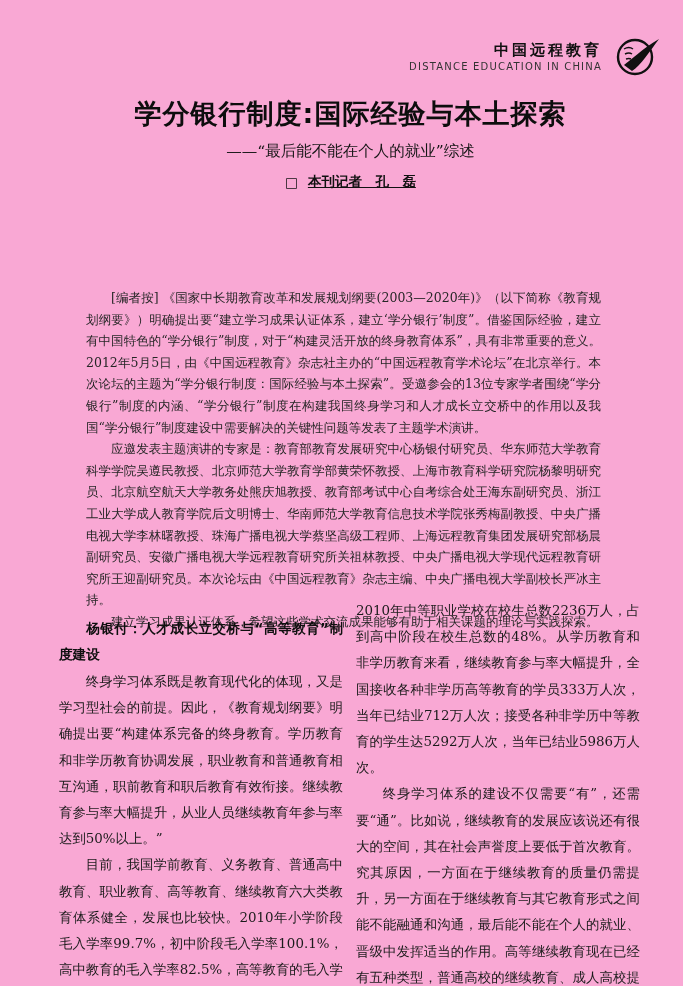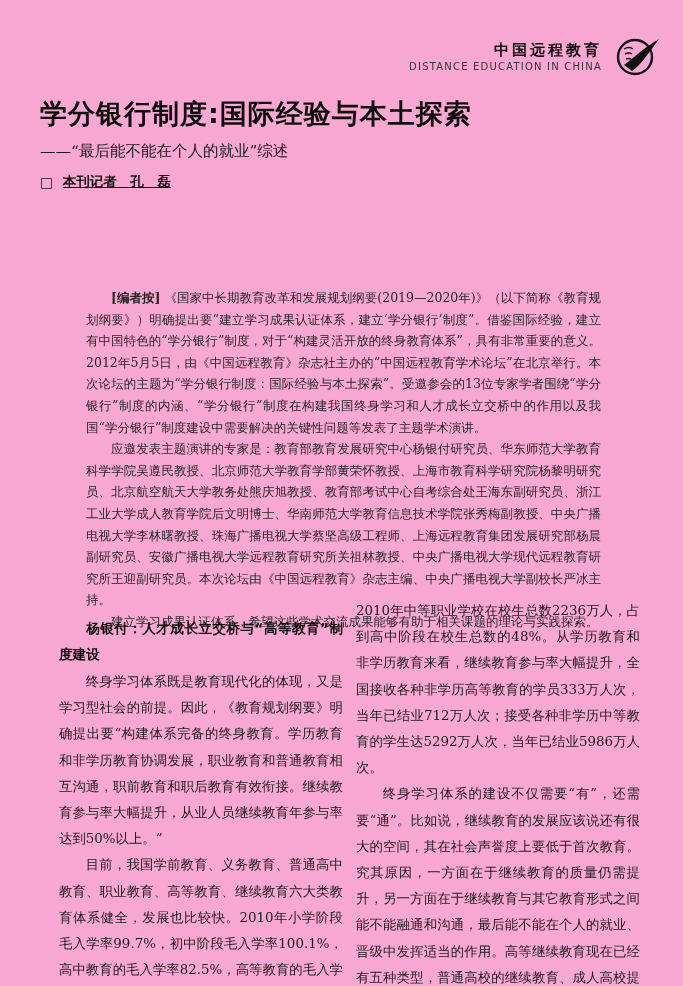--- a/index.html
+++ b/index.html
@@ -10,29 +10,29 @@
     box-shadow:0 0 4px rgba(0,0,0,.3);
     padding-left:16px;
   }
   
   .journal-header{position:absolute;top:36px;right:38px;display:flex;align-items:center;gap:9px;}
   .journal-names{text-align:right;line-height:1.1;}
   .journal-name{font-family:"DejaVu Sans","Liberation Sans",sans-serif;font-weight:bold;font-size:15px;letter-spacing:3px;color:#111;}
   .journal-name-en{font-size:10px;letter-spacing:1.2px;color:#333;margin-top:2px;font-family:"DejaVu Sans",sans-serif;}
   .logo{width:50px;height:42px;display:block;}
   
-  .title-block{position:absolute;top:96px;left:40px;right:38px;text-align:left;}
+  .title-block{position:absolute;top:96px;left:40px;right:38px;text-align:center;}
   .article-title{font-family:"DejaVu Sans","Liberation Sans",sans-serif;font-weight:900;font-size:27px;letter-spacing:1px;color:#0d0d0d;margin:0;}
   .article-subtitle{font-size:15.5px;margin-top:9px;color:#161616;}
   .byline{font-family:"DejaVu Sans","Liberation Sans",sans-serif;font-weight:bold;font-size:13.5px;margin-top:11px;color:#111;text-decoration:underline;}
   .byline .marker{display:inline-block;transform:translateY(1px);margin-right:10px;font-weight:normal;}
   
   .editor-note{position:absolute;top:287px;left:86px;width:515px;font-size:12.5px;line-height:21.6px;text-align:justify;color:#262626;}
   .editor-note p{margin:0;text-indent:2em;}
-  .editor-note .note-label{font-weight:bold;margin-right:4px;}
+  .editor-note .note-label{font-weight:normal;margin-right:4px;}
   
   .columns{position:absolute;top:598px;left:59px;width:582px;display:flex;gap:13px;}
   .col{width:284px;font-size:13.4px;line-height:26.2px;text-align:justify;color:#1b1b1b;}
   .col p{margin:0;text-indent:2em;}
   .col p.cont{text-indent:0;}
   .col-left{padding-top:17px;}
   .section-heading{font-family:"DejaVu Sans","Liberation Sans",sans-serif;font-weight:bold;font-size:13.6px;line-height:26px;text-indent:2em;margin:0 0 2px 0;color:#0f0f0f;}
   
   .footer{position:absolute;left:54px;right:26px;top:934px;border-top:2px dashed #2a2a2a;height:30px;}
   .footer-date{position:absolute;right:66px;top:1px;font-family:"DejaVu Sans Mono","Liberation Mono",monospace;font-size:11px;letter-spacing:2px;color:#222;}
@@ -59,21 +59,21 @@
 
   <div class="title-block">
     <h1 class="article-title">学分银行制度:国际经验与本土探索</h1>
     <div class="article-subtitle">——“最后能不能在个人的就业”综述</div>
     <div class="byline">
       <span class="marker">□</span><span>本刊记者　孔　磊</span>
     </div>
   </div>
 
   <div class="editor-note">
-    <p><span class="note-label">[编者按]</span><span>《国家中长期教育改革和发展规划纲要(2019—2020年)》（以下简称《教育规划纲要》）明确提出要“建立学习成果认证体系，建立‘学分银行’制度”。借鉴国际经验，建立有中国特色的“学分银行”制度，对于“构建灵活开放的终身教育体系”，具有非常重要的意义。2012年5月5日，由《中国远程教育》杂志社主办的“中国远程教育学术论坛”在北京举行。本次论坛的主题为“学分银行制度：国际经验与本土探索”。受邀参会的13位专家学者围绕“学分银行”制度的内涵、“学分银行”制度在构建我国终身学习和人才成长立交桥中的作用以及我国“学分银行”制度建设中需要解决的关键性问题等发表了主题学术演讲。</span></p>
+    <p><span class="note-label">[编者按]</span><span>《国家中长期教育改革和发展规划纲要(2003—2020年)》（以下简称《教育规划纲要》）明确提出要“建立学习成果认证体系，建立‘学分银行’制度”。借鉴国际经验，建立有中国特色的“学分银行”制度，对于“构建灵活开放的终身教育体系”，具有非常重要的意义。2012年5月5日，由《中国远程教育》杂志社主办的“中国远程教育学术论坛”在北京举行。本次论坛的主题为“学分银行制度：国际经验与本土探索”。受邀参会的13位专家学者围绕“学分银行”制度的内涵、“学分银行”制度在构建我国终身学习和人才成长立交桥中的作用以及我国“学分银行”制度建设中需要解决的关键性问题等发表了主题学术演讲。</span></p>
     <p>应邀发表主题演讲的专家是：教育部教育发展研究中心杨银付研究员、华东师范大学教育科学学院吴遵民教授、北京师范大学教育学部黄荣怀教授、上海市教育科学研究院杨黎明研究员、北京航空航天大学教务处熊庆旭教授、教育部考试中心自考综合处王海东副研究员、浙江工业大学成人教育学院后文明博士、华南师范大学教育信息技术学院张秀梅副教授、中央广播电视大学李林曙教授、珠海广播电视大学蔡坚高级工程师、上海远程教育集团发展研究部杨晨副研究员、安徽广播电视大学远程教育研究所关祖林教授、中央广播电视大学现代远程教育研究所王迎副研究员。本次论坛由《中国远程教育》杂志主编、中央广播电视大学副校长严冰主持。</p>
     <p>建立学习成果认证体系，希望这些学术交流成果能够有助于相关课题的理论与实践探索。</p>
   </div>
 
   <div class="columns">
     <div class="col col-left">
       <h2 class="section-heading">杨银付：人才成长立交桥与“高等教育”制度建设</h2>
       <p>终身学习体系既是教育现代化的体现，又是学习型社会的前提。因此，《教育规划纲要》明确提出要“构建体系完备的终身教育。学历教育和非学历教育协调发展，职业教育和普通教育相互沟通，职前教育和职后教育有效衔接。继续教育参与率大幅提升，从业人员继续教育年参与率达到50%以上。”</p>
       <p>目前，我国学前教育、义务教育、普通高中教育、职业教育、高等教育、继续教育六大类教育体系健全，发展也比较快。2010年小学阶段毛入学率99.7%，初中阶段毛入学率100.1%，高中教育的毛入学率82.5%，高等教育的毛入学率26.5%。从教育类型上来说，普通教育和职业教育无论是在高中阶段还是在高等教育阶段都较为均衡，比如高中阶段，</p>
     </div>

